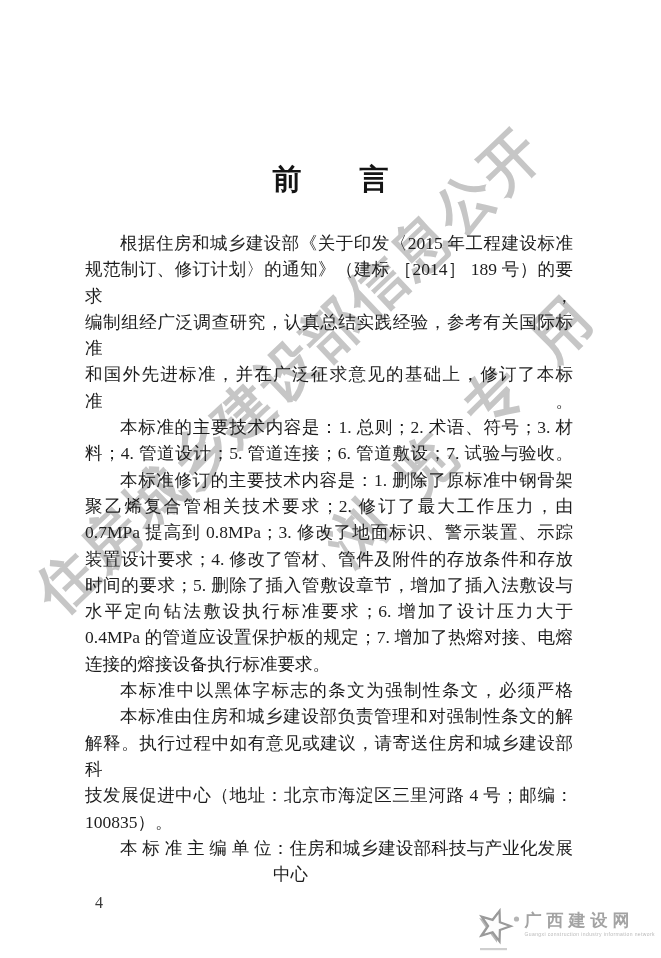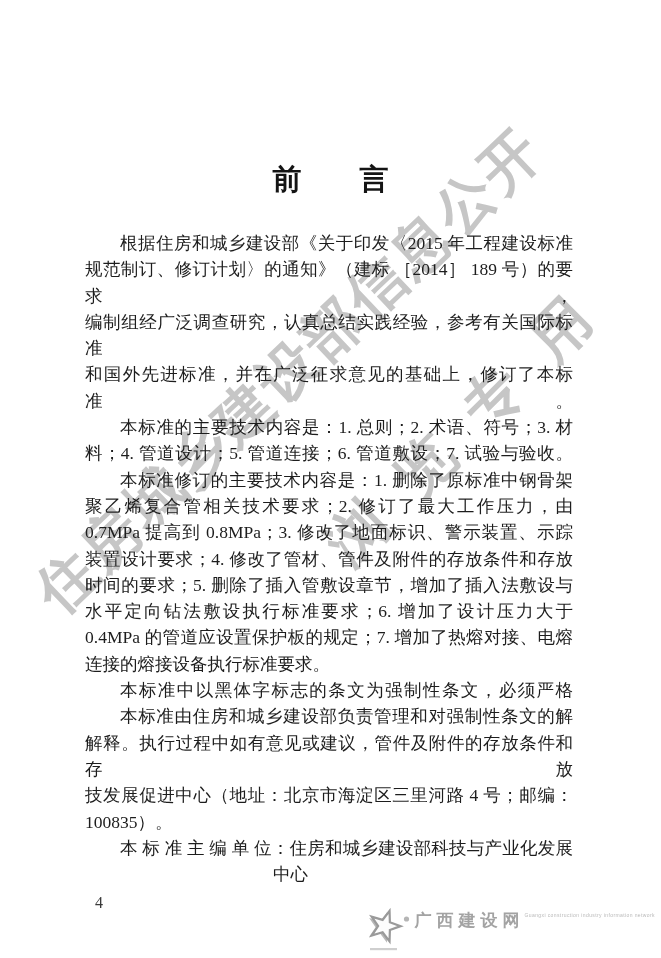--- a/index.html
+++ b/index.html
@@ -57,21 +57,21 @@
   }
   .logo{
     position:absolute;
     right:6px;bottom:4px;
     display:flex;
     align-items:flex-start;
     gap:5px;
     z-index:2;
   }
   .logo svg{display:block;}
-  .logo-textcol{display:flex;align-items:flex-start;padding-top:6px;}
+  .logo-textcol{display:flex;flex-direction:column;align-items:flex-start;padding-top:6px;}
   .logo-name{
     font-size:17px;
     font-weight:bold;
     letter-spacing:5px;
     color:#a3a3a3;
     line-height:1.1;
     white-space:nowrap;
   }
   .logo-tagline{
     font-size:5px;
@@ -102,21 +102,21 @@
       <div class="line ind1 fill">本标准修订的主要技术内容是：1. 删除了原标准中钢骨架</div>
       <div class="line ind0 fill">聚乙烯复合管相关技术要求；2. 修订了最大工作压力，由</div>
       <div class="line ind0 fill">0.7MPa 提高到 0.8MPa；3. 修改了地面标识、警示装置、示踪</div>
       <div class="line ind0 fill">装置设计要求；4. 修改了管材、管件及附件的存放条件和存放</div>
       <div class="line ind0 fill">时间的要求；5. 删除了插入管敷设章节，增加了插入法敷设与</div>
       <div class="line ind0 fill">水平定向钻法敷设执行标准要求；6. 增加了设计压力大于</div>
       <div class="line ind0 fill">0.4MPa 的管道应设置保护板的规定；7. 增加了热熔对接、电熔</div>
       <div class="line ind0">连接的熔接设备执行标准要求。</div>
       <div class="line ind1 fill">本标准中以黑体字标志的条文为强制性条文，必须严格</div>
       <div class="line ind1 fill">本标准由住房和城乡建设部负责管理和对强制性条文的解</div>
-      <div class="line ind0 fill">解释。执行过程中如有意见或建议，管件及附件的存放条件和存放</div>
+      <div class="line ind0 fill">解释。执行过程中如有意见或建议，请寄送住房和城乡建设部科</div>
       <div class="line ind0 fill">技发展促进中心（地址：北京市海淀区三里河路 4 号；邮编：</div>
       <div class="line ind0">100835）。</div>
       <div class="line ind1 fill">本 标 准 主 编 单 位：住房和城乡建设部科技与产业化发展</div>
       <div class="line ind2">中心</div>
     </div>
 
   <div class="pagenum">4</div>
 
   <div class="logo">
     <span>

